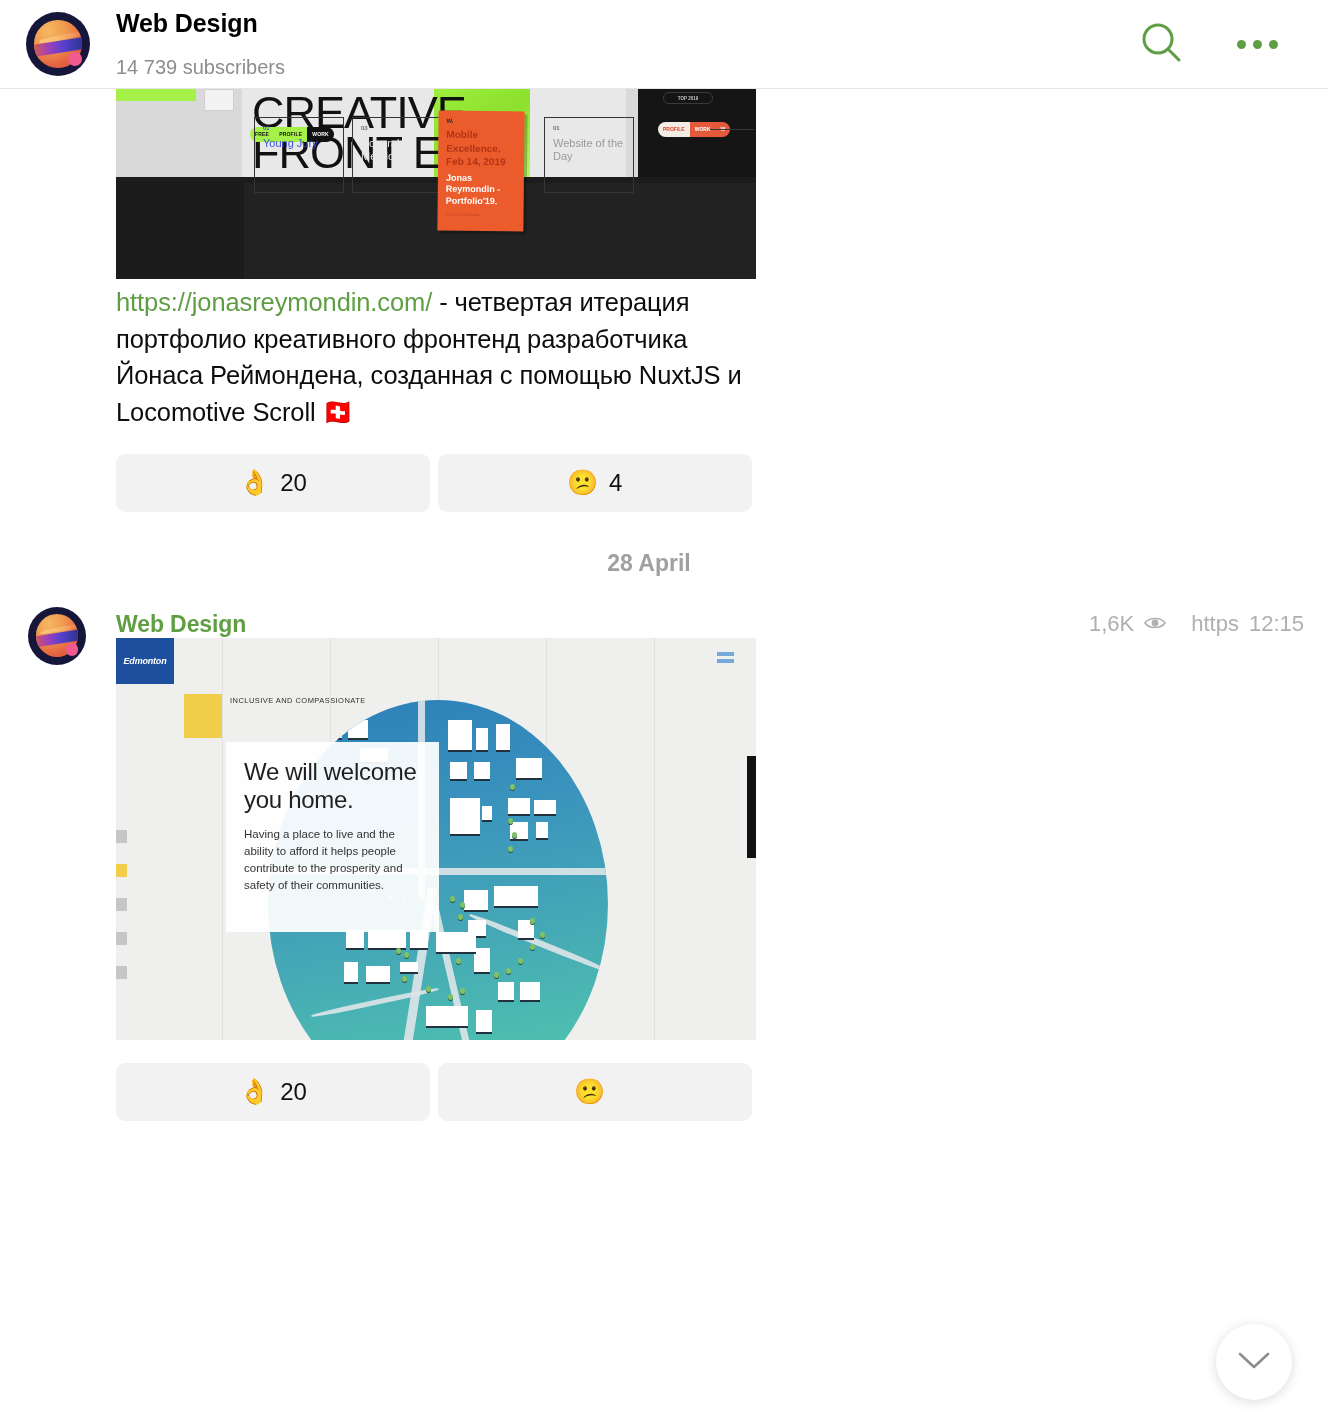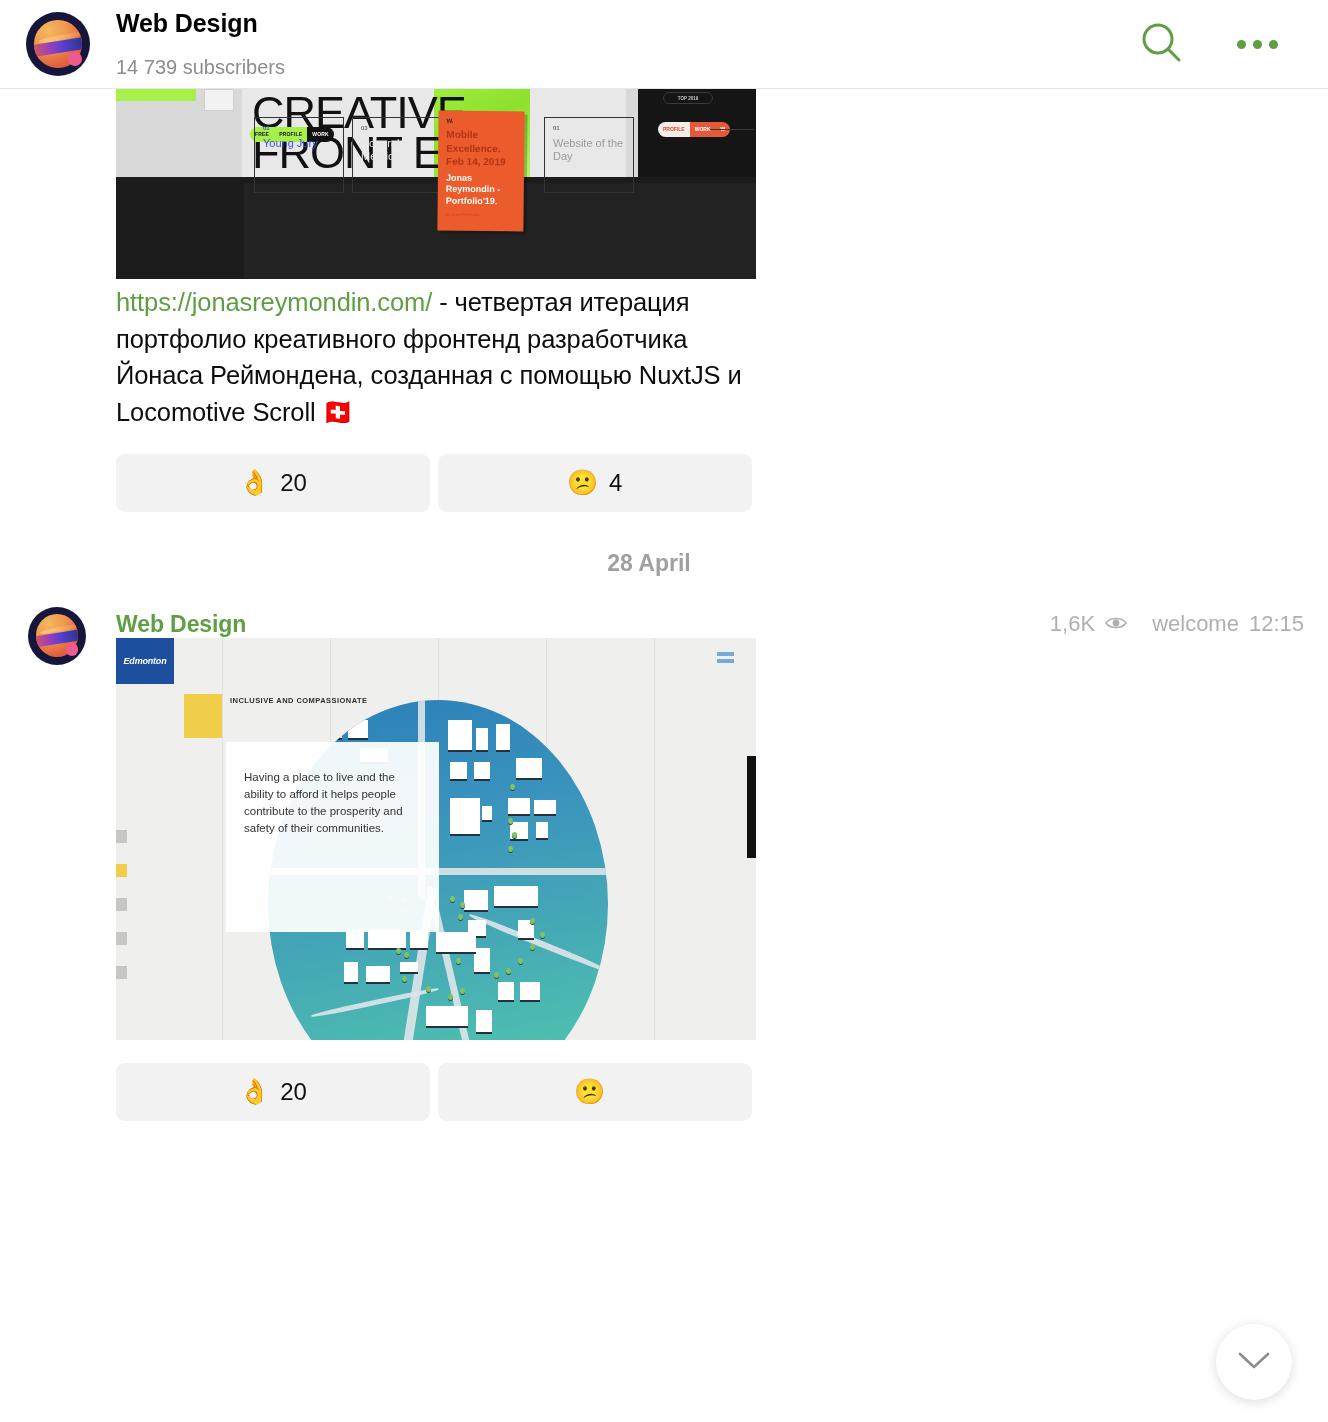--- a/index.html
+++ b/index.html
@@ -316,21 +316,21 @@
     left: 68px; top: 56px;
     width: 38px; height: 44px;
     background: #f0ce49;
   }
   .ed-eyebrow {
     position: absolute;
     left: 114px; top: 58px;
     font-size: 7.5px;
     letter-spacing: 0.45px;
     color: #2e2e2e;
-    font-weight: 700;
+    font-weight: 400;
   }
   .ed-circle {
     position: absolute;
     left: 152px; top: 62px;
     width: 340px; height: 408px;
     border-radius: 50%;
     background: linear-gradient(170deg, #2b7fb8 0%, #3a93bd 30%, #45a8b6 58%, #4dbdb0 82%, #58c9ac 100%);
     overflow: hidden;
   }
   .ed-road {
@@ -604,21 +604,21 @@
       <div class="meta">
         <span class="views">
           <span>1,6K</span>
           <span>
             <svg width="24" height="16" viewBox="0 0 24 16">
               <path d="M2 8 C6 2, 18 2, 22 8 C18 14, 6 14, 2 8 Z" fill="none" stroke="#b0b0b0" stroke-width="1.6"></path>
               <circle cx="12" cy="8" r="3.4" fill="#b0b0b0"></circle>
             </svg>
           </span>
         </span>
-        <span class="edited">welcome</span>
+        <span class="edited">https</span>
         <span>12:15</span>
       </div>
     </div>
 
     <div class="post-body">
 
       <div class="media media-2">
         <div class="ed-cols">
           <i style="left:106px;"></i>
             <i style="left:214px;"></i>
@@ -700,20 +700,21 @@
           <div class="tree" style="left:128px;top:248px;"></div>
           <div class="tree" style="left:136px;top:252px;"></div>
           <div class="tree" style="left:134px;top:276px;"></div>
           <div class="tree" style="left:188px;top:258px;"></div>
           <div class="tree" style="left:158px;top:286px;"></div>
           <div class="tree" style="left:180px;top:294px;"></div>
           <div class="tree" style="left:192px;top:288px;"></div>
         </div>
 
         <div class="ed-txtcard">
+          <div class="ed-h1">We will welcome you home.</div>
           <div class="ed-p">Having a place to live and the ability to afford it helps people contribute to the prosperity and safety of their communities.</div>
         </div>
 
         <div class="ed-dots-left">
           <i></i>
           <i class="on"></i>
           <i></i>
           <i></i>
           <i></i>
         </div>

